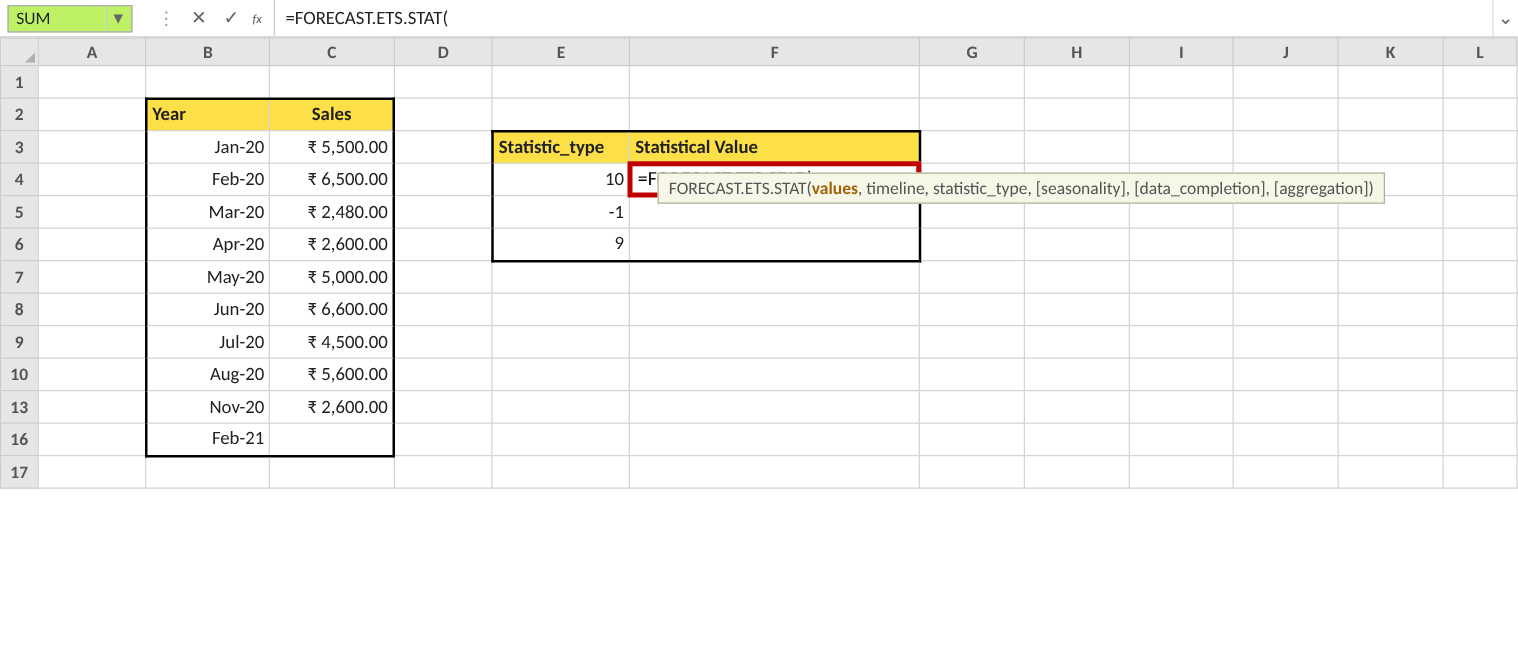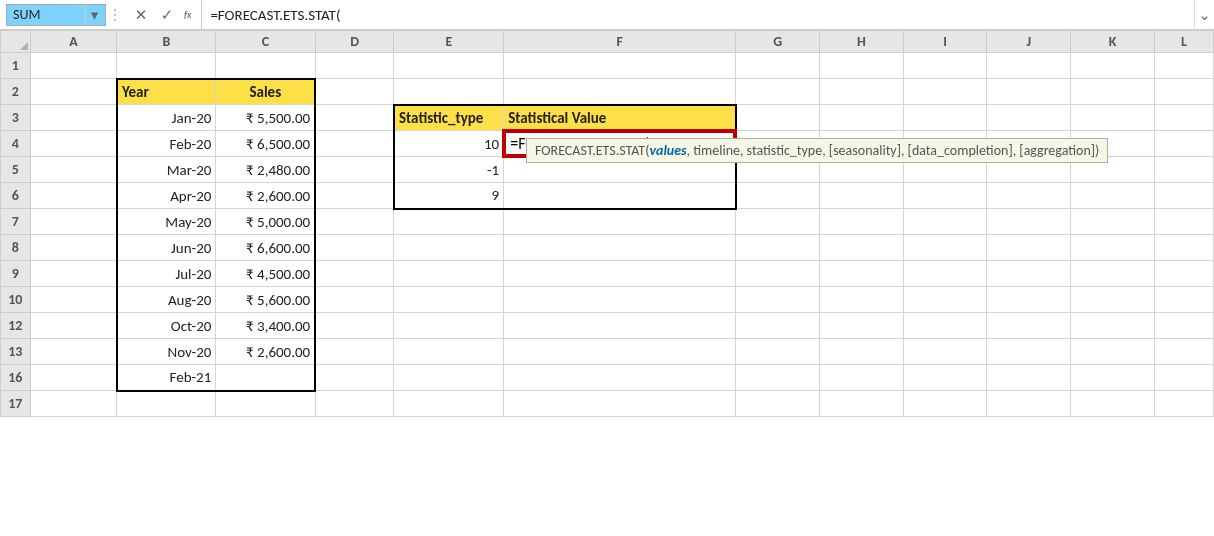--- a/index.html
+++ b/index.html
@@ -1,18 +1,18 @@
 <!DOCTYPE html>
 <html><head>
 <meta charset="utf-8">
 <style>
   * { box-sizing: border-box; margin: 0; padding: 0; }
   body { font-family: Calibri, Arial, sans-serif; font-size: 15px; background: #fff; color: #222; }
   .formula-bar { display: flex; align-items: center; height: 30px; border-bottom: 1px solid #ccc; background: #fff; padding-left: 6px; position: relative; }
-  .namebox { width: 100px; height: 22px; border: 1px solid #aab; background: #7dd3fc; display: flex; align-items: center; padding: 0 6px; position: relative; margin-right: 2px; }
+  .namebox { width: 100px; height: 22px; border: 1px solid #aab; background: #bef264; display: flex; align-items: center; padding: 0 6px; position: relative; margin-right: 20px; }
   .namebox-text { flex: 1; font-size: 14px; }
   .namebox-arrow { width: 14px; text-align: center; color: #666; border-left: 1px solid #ccc; padding-left: 4px; }
   .fx-btn-group { display: flex; align-items: center; gap: 8px; padding: 0 10px; color: #666; }
   .fx-btn { cursor: pointer; width: 18px; text-align: center; font-size: 15px; }
   .fx-label { font-style: italic; color: #555; font-size: 10px; }
   .formula-input-wrap { flex: 1; border-left: 1px solid #ccc; height: 100%; display: flex; align-items: center; padding-left: 8px; position: relative; }
   .formula-input { flex: 1; font-size: 15px; }
   .fv-divider { width: 6px; height: 22px; position: relative; margin: 0 4px; display:flex; flex-direction:column; justify-content:center; align-items:center; gap:3px;}
   .fv-dot { width:2px; height:2px; background:#aaa; border-radius:50%;}
   .fb-expand { width: 20px; text-align:center; color:#666; cursor:pointer; border-left:1px solid #ddd; height:100%; display:flex; align-items:center; justify-content:center; }
@@ -42,21 +42,21 @@
   .thick-top { border-top: 2px solid #000 !important; }
   .thick-bot { border-bottom: 2px solid #000 !important; }
   .thick-left { border-left: 2px solid #000 !important; }
   .thick-right { border-right: 2px solid #000 !important; }
 
   .redbox-cell { position: relative; }
   .redbox { position: absolute; top: -2px; left: -2px; right: -2px; bottom: -2px; border: 4px solid #c00000; pointer-events: none; z-index: 5; background: #fff; padding-left: 4px; display:flex; align-items:center;}
   .red-formula { font-size: 16px; color: #000; }
 
   .tooltip { position: absolute; left: 526px; top: 108px; background: #f7f7e8; border: 1px solid #b0b090; padding: 3px 8px; font-size: 14px; color: #555; z-index: 10; white-space: nowrap; }
-  .tooltip b { font-weight: bold; color: #0369a1; font-style: italic; }
+  .tooltip b { font-weight: bold; color: #a16207; }
 </style>
 </head>
 <body>
 
 <div class="formula-bar">
   <div class="namebox">
     <span class="namebox-text">SUM</span>
     <span class="namebox-arrow">▾</span>
   </div>
   <div class="fv-divider">
@@ -258,35 +258,20 @@
           <td class="cell"></td>
           <td class="cell"></td>
           <td class="cell"></td>
           <td class="cell"></td>
           <td class="cell"></td>
           <td class="cell"></td>
           <td class="cell"></td>
           <td class="cell"></td>
         </tr>
         <tr>
-          <th class="row-hdr">12</th>
-          <td class="cell"></td>
-          <td class="cell right thick-left">Oct-20</td>
-          <td class="cell right thick-right">₹ 3,400.00</td>
-          <td class="cell"></td>
-          <td class="cell"></td>
-          <td class="cell"></td>
-          <td class="cell"></td>
-          <td class="cell"></td>
-          <td class="cell"></td>
-          <td class="cell"></td>
-          <td class="cell"></td>
-          <td class="cell"></td>
-        </tr>
-        <tr>
           <th class="row-hdr">13</th>
           <td class="cell"></td>
           <td class="cell right thick-left">Nov-20</td>
           <td class="cell right thick-right">₹ 2,600.00</td>
           <td class="cell"></td>
           <td class="cell"></td>
           <td class="cell"></td>
           <td class="cell"></td>
           <td class="cell"></td>
           <td class="cell"></td>

